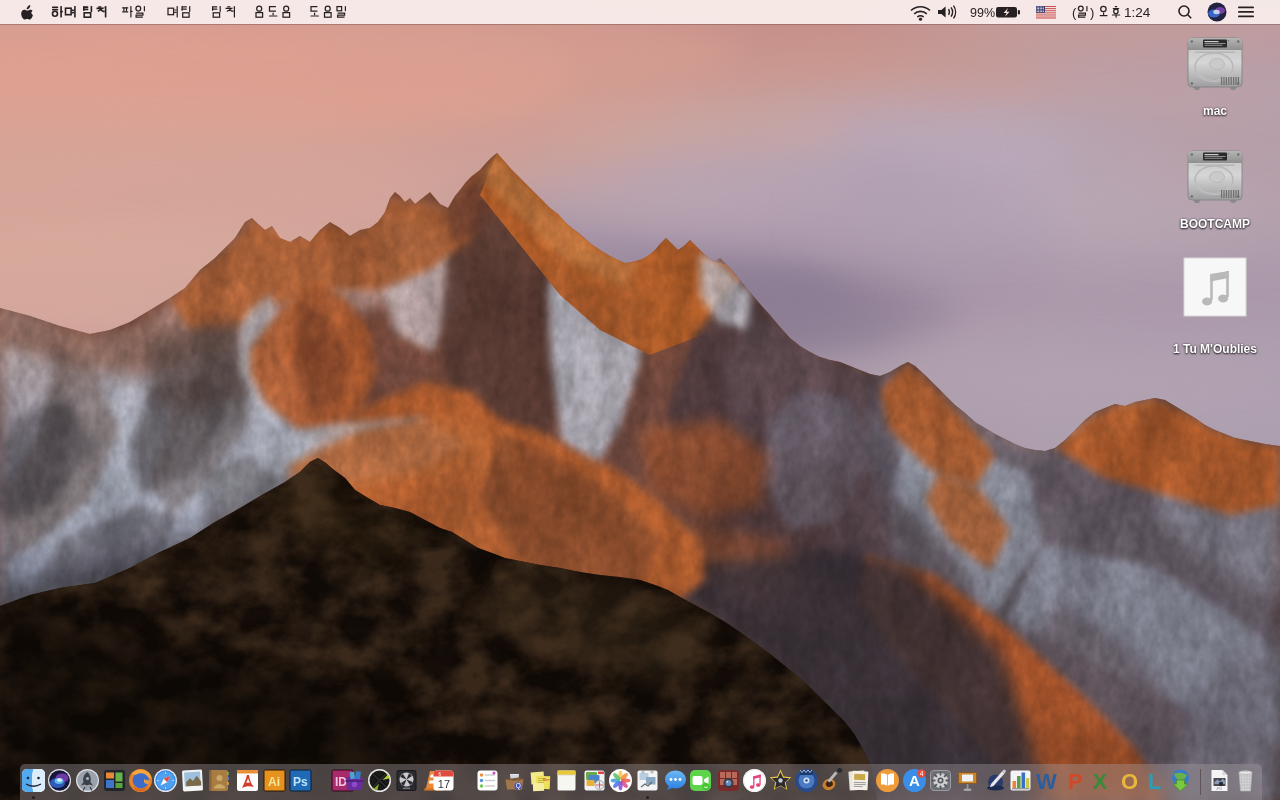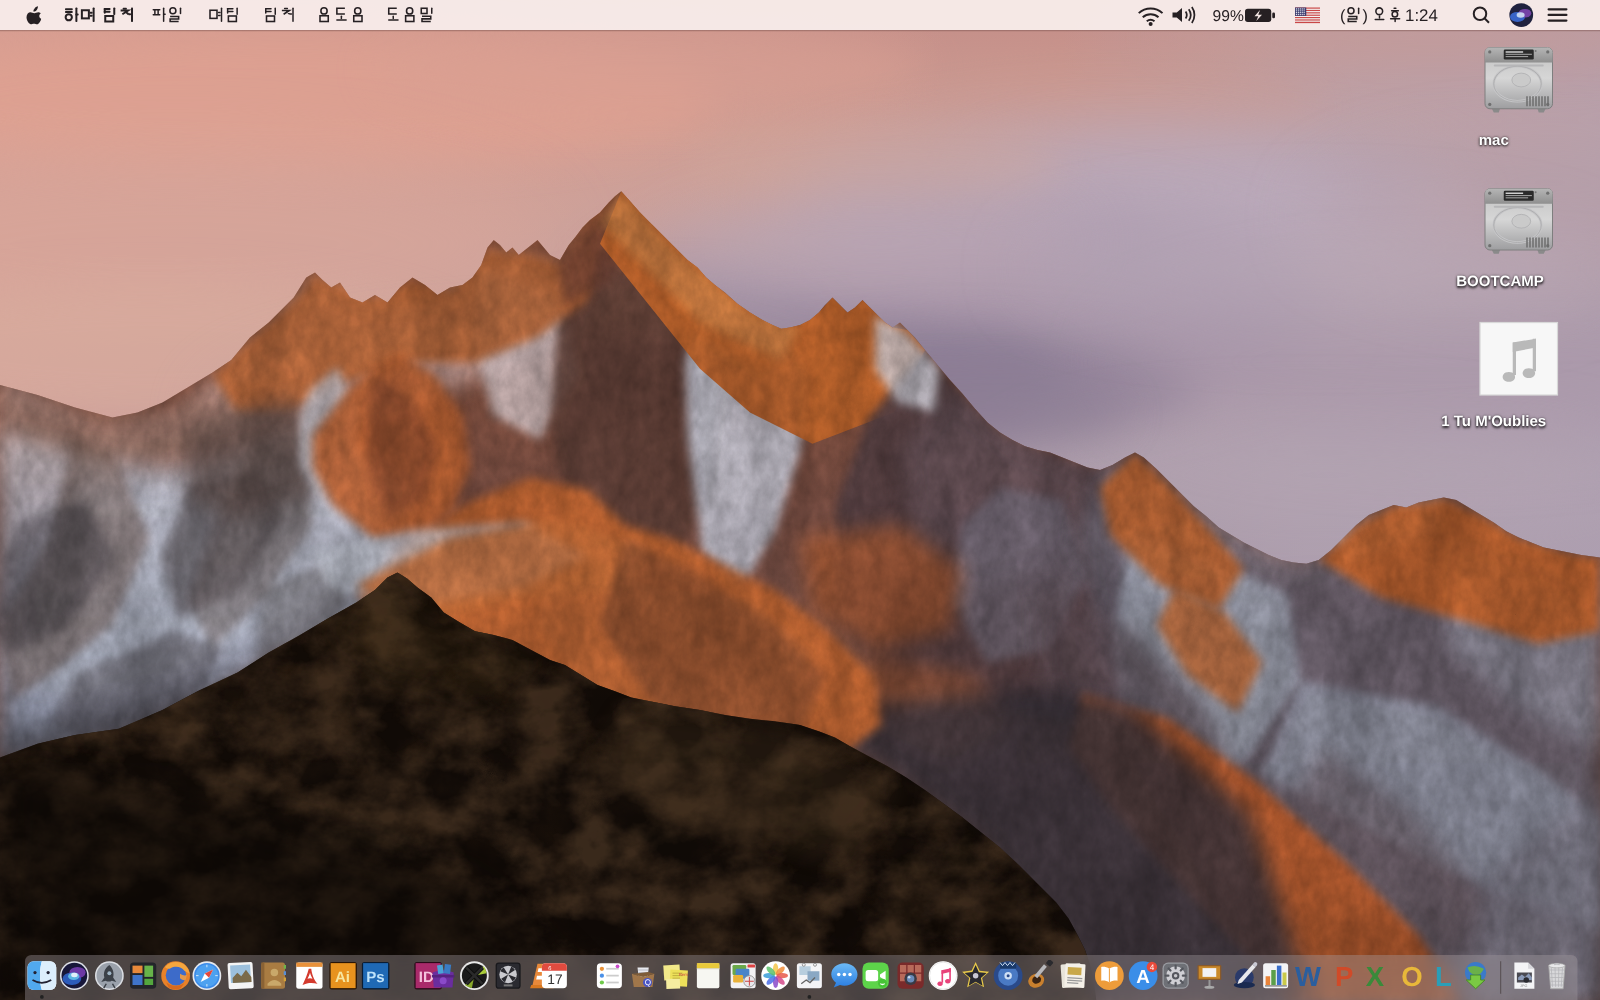--- a/index.html
+++ b/index.html
@@ -1,19 +1,19 @@
 <!DOCTYPE html>
 <html><head><meta charset="utf-8">
 <style>
 html,body{margin:0;padding:0;width:1280px;height:800px;overflow:hidden;background:#000;font-family:"Liberation Sans",sans-serif;}
 #stage{position:absolute;top:0;left:0;width:1280px;height:800px;overflow:hidden;}
 #wall{position:absolute;top:0;left:0;}
 #menubar{position:absolute;top:0;left:0;width:1280px;height:24px;background:rgba(247,235,233,0.96);z-index:20;}
 #menubar .ln{position:absolute;bottom:-1px;left:0;width:1280px;height:1px;background:rgba(120,80,75,0.45);}
-.dicon{position:absolute;z-index:10;text-align:left;}
+.dicon{position:absolute;z-index:10;text-align:center;}
 .dlabel{color:#fff;font-weight:bold;font-size:12px;line-height:14px;text-shadow:0 1px 2px rgba(0,0,0,0.8),0 0 2px rgba(0,0,0,0.6);}
 #dock{position:absolute;left:20px;top:764px;width:1242px;height:36px;background:rgba(165,158,162,0.38);backdrop-filter:blur(9px);border-radius:5px 5px 0 0;z-index:30;}
 .di{position:absolute;top:4px;width:25px;height:25px;text-align:right;}
 .di svg{display:block;}
 </style></head>
 <body>
 <div id="stage">
 <svg id="wall" width="1280" height="800" viewBox="0 0 1280 800">
 <defs>
 <path id="mtn" d="M0,308 L30,316 60,326 90,334 110,330 130,322 150,310 170,298 185,288 200,270 215,258 225,248 235,238 245,222 252,218 258,224 265,230 272,226 280,238 290,242 300,236 310,242 320,230 330,222 340,228 350,236 360,230 370,228 378,222 385,212 390,198 395,192 400,196 405,202 410,198 415,204 420,200 425,196 430,192 435,198 440,204 448,208 455,196 460,190 466,182 472,176 480,170 487,162 492,157 497,153 505,162 512,170 520,178 530,188 540,198 550,208 558,214 565,222 572,228 580,234 590,243 600,250 610,256 618,260 625,263 632,262 640,260 648,256 655,250 660,244 666,238 672,244 678,250 684,246 690,240 696,246 702,252 708,258 714,262 720,258 726,264 732,270 740,280 750,292 760,304 770,315 780,327 790,338 800,346 810,352 820,357 830,360 840,362 850,366 860,370 870,374 880,376 890,372 900,366 908,362 915,366 925,375 935,385 945,395 955,405 965,413 975,422 985,428 995,434 1005,439 1015,444 1025,448 1035,450 1045,451 1055,448 1065,440 1075,430 1085,420 1095,412 1105,408 1115,404 1125,406 1135,402 1145,400 1155,398 1165,400 1175,406 1185,412 1195,418 1205,425 1215,430 1225,434 1235,438 1245,440 1255,442 1265,444 1280,446 L1280,800 L0,800 Z"></path>
@@ -418,21 +418,21 @@
 </svg><div class="dlabel" style="margin-top:6px;margin-left:-18px;margin-right:-18px">BOOTCAMP</div></div>
     <div class="dicon" style="left:1183px;top:257px;width:64px;"><svg width="64" height="60" viewBox="0 0 64 60">
 <rect x="1" y="1" width="62" height="58" fill="#f7f7f7" stroke="#d8d8d8" stroke-width="1"></rect>
 <g fill="#b9b9b9">
           <path d="M24,40.5 a5,4 0 1 0 0.2,0 Z"></path>
           <path d="M40,37.5 a5,4 0 1 0 0.2,0 Z"></path>
 <rect x="27.2" y="17" width="2.6" height="26"></rect>
           <rect x="43.2" y="14" width="2.6" height="26"></rect>
 <path d="M27.2,17 L45.8,14 V21 L27.2,24.5 Z"></path>
         </g>
-</svg><div class="dlabel" style="margin-top:8px;margin-left:-30px;margin-right:-30px">1 Tu M'Oublies</div></div>
+</svg><div class="dlabel" style="margin-top:21px;margin-left:-30px;margin-right:-30px">1 Tu M'Oublies</div></div>
 
 <div id="dock">
       <div class="di" style="left:0.5px">
         <svg width="25" height="25" viewBox="0 0 25 25">
           <rect x="1" y="1" width="23" height="23" rx="5" fill="#fff"></rect>
           <path d="M1,1 h11.5 c-2,6 -2,17 0,23 H6 a5,5 0 0 1 -5,-5 V6 a5,5 0 0 1 5,-5 Z" fill="#51a9ee"></path>
           <path d="M12.5,1 H19 a5,5 0 0 1 5,5 v13 a5,5 0 0 1 -5,5 h-6.5 c-2,-6 -2,-17 0,-23 Z" fill="#dceefc"></path>
           <circle cx="7" cy="10" r="1.3" fill="#223"></circle>
           <circle cx="17.5" cy="10" r="1.3" fill="#223"></circle>
           <path d="M5,16 q7.5,4.5 15,0" stroke="#223" stroke-width="1.4" fill="none"></path>

